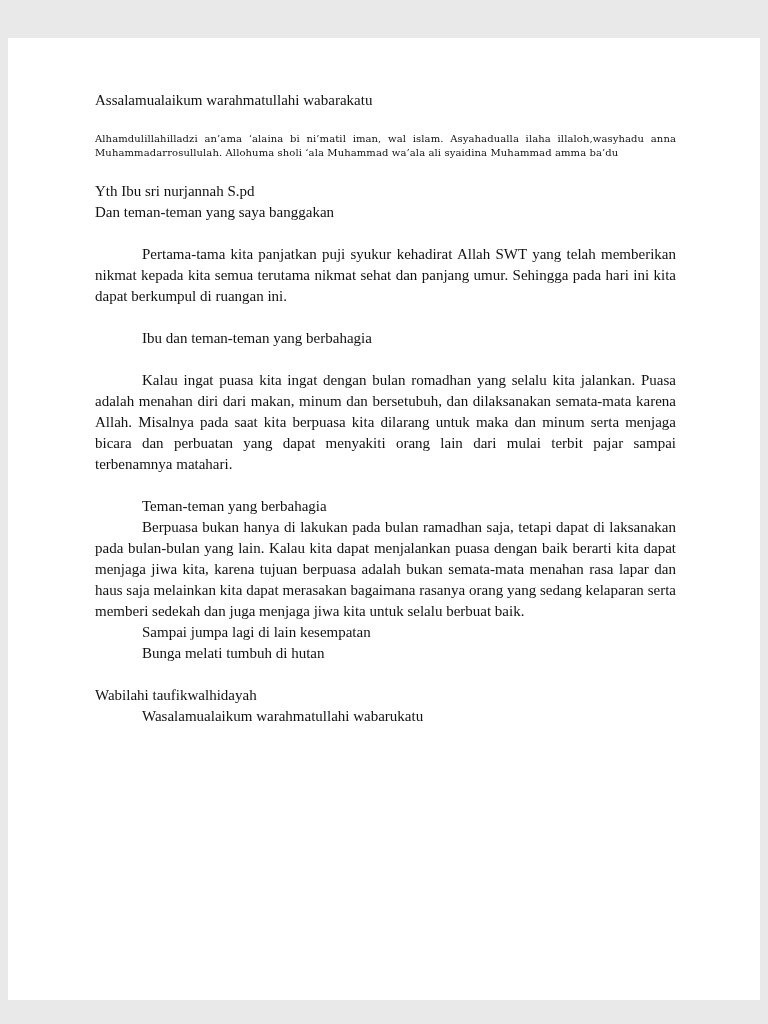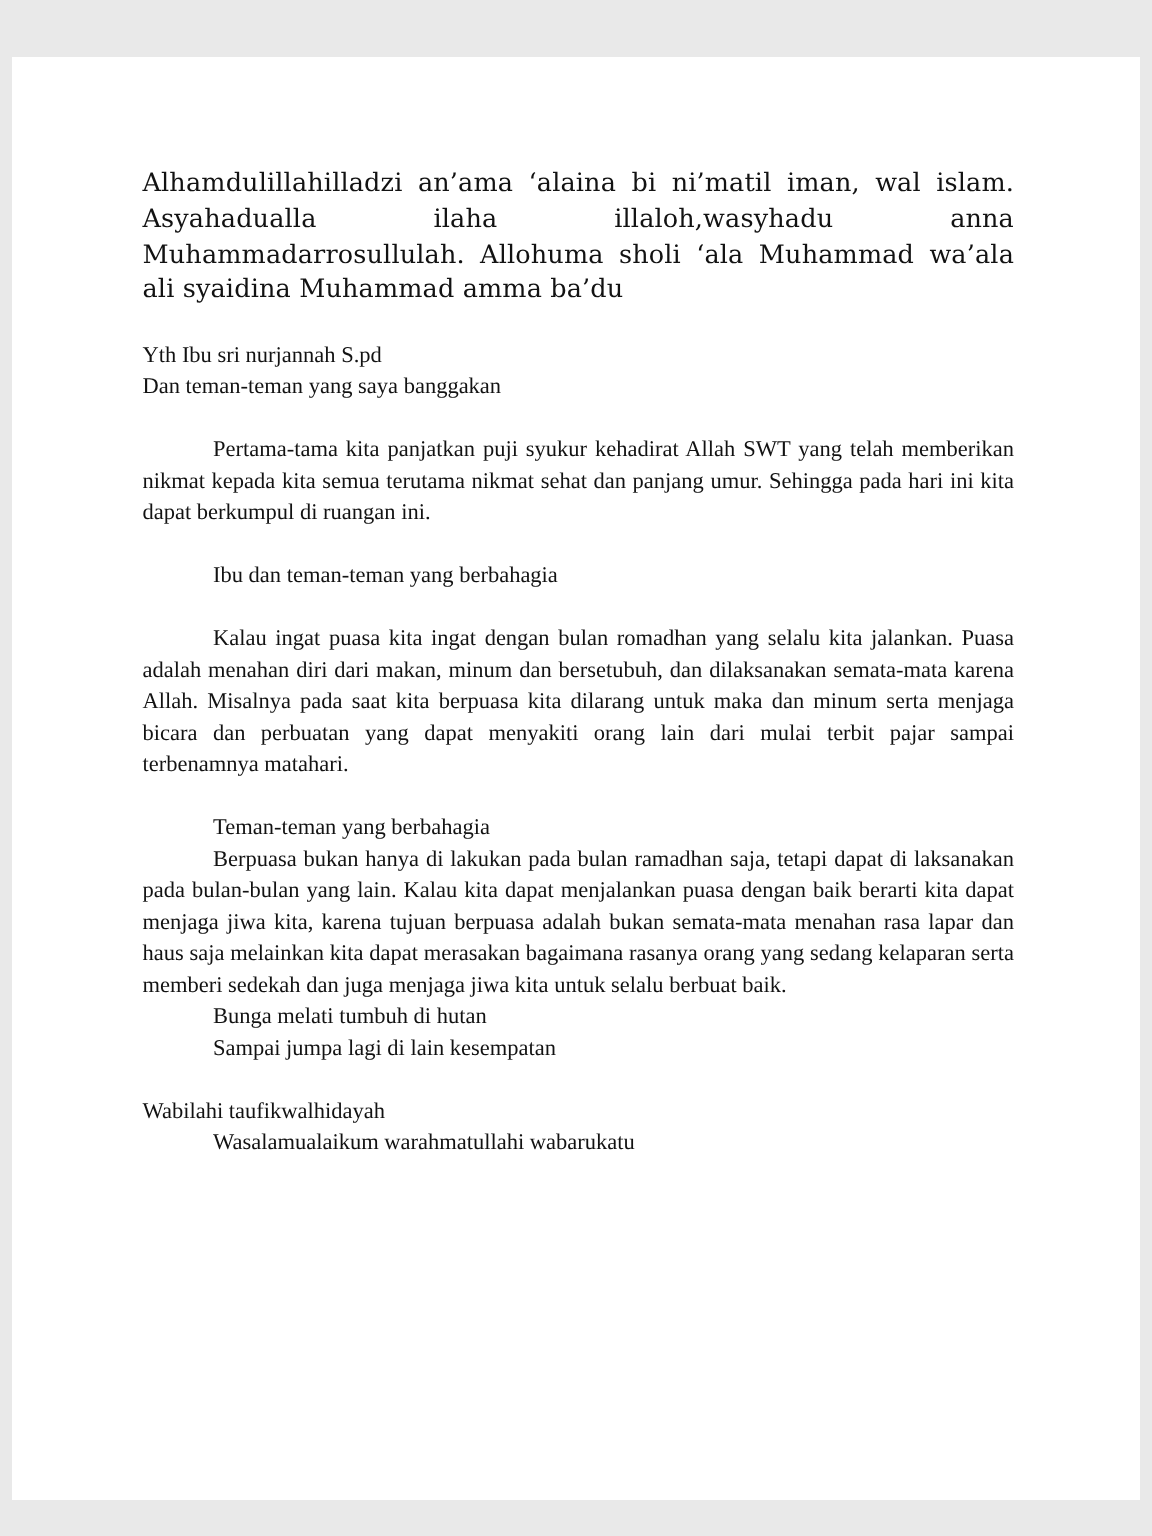--- a/index.html
+++ b/index.html
@@ -41,38 +41,39 @@
     margin-top: 21px;
   }
   .content p.indent {
     text-indent: 47px;
   }
   .content p.justify {
     text-align: justify;
   }
   .content p.alt {
     font-family: "DejaVu Serif", serif;
-    font-size: 17px;
+    font-size: 10px;
     letter-spacing: 0.1px;
   }
 </style>
 </head>
 <body>
 
 <div class="viewport">
   <div class="page">
     <div class="content">
 
+    <p class="">Assalamualaikum warahmatullahi wabarakatu</p>
         <p class="gap justify alt">Alhamdulillahilladzi an’ama ‘alaina bi ni’matil iman, wal islam. Asyahadualla ilaha illaloh,wasyhadu anna Muhammadarrosullulah. Allohuma sholi ‘ala Muhammad wa’ala ali syaidina Muhammad amma ba’du</p>
         <p class="gap">Yth Ibu sri nurjannah S.pd</p>
         <p class="">Dan teman-teman yang saya banggakan</p>
         <p class="gap indent justify">Pertama-tama kita panjatkan puji syukur kehadirat Allah SWT yang telah memberikan nikmat kepada kita semua terutama nikmat sehat dan panjang umur. Sehingga pada hari ini kita dapat berkumpul di ruangan ini.</p>
         <p class="gap indent">Ibu dan teman-teman yang berbahagia</p>
         <p class="gap indent justify">Kalau ingat puasa kita ingat dengan bulan romadhan yang selalu kita jalankan. Puasa adalah menahan diri dari makan, minum dan bersetubuh, dan dilaksanakan semata-mata karena Allah. Misalnya pada saat kita berpuasa kita dilarang untuk maka dan minum serta menjaga bicara dan perbuatan yang dapat menyakiti orang lain dari mulai terbit pajar sampai terbenamnya matahari.</p>
         <p class="gap indent">Teman-teman yang berbahagia</p>
         <p class="indent justify">Berpuasa bukan hanya di lakukan pada bulan ramadhan saja, tetapi dapat di laksanakan pada bulan-bulan yang lain. Kalau kita dapat menjalankan puasa dengan baik berarti kita dapat menjaga jiwa kita, karena tujuan berpuasa adalah bukan semata-mata menahan rasa lapar dan haus saja melainkan kita dapat merasakan bagaimana rasanya orang yang sedang kelaparan serta memberi sedekah dan juga menjaga jiwa kita untuk selalu berbuat baik.</p>
+        <p class="indent">Sampai jumpa lagi di lain kesempatan</p>
         <p class="indent">Bunga melati tumbuh di hutan</p>
-        <p class="indent">Sampai jumpa lagi di lain kesempatan</p>
         <p class="gap">Wabilahi taufikwalhidayah</p>
         <p class="indent">Wasalamualaikum warahmatullahi wabarukatu</p>
       </div>
   </div>
 </div>
 
 </body></html>

